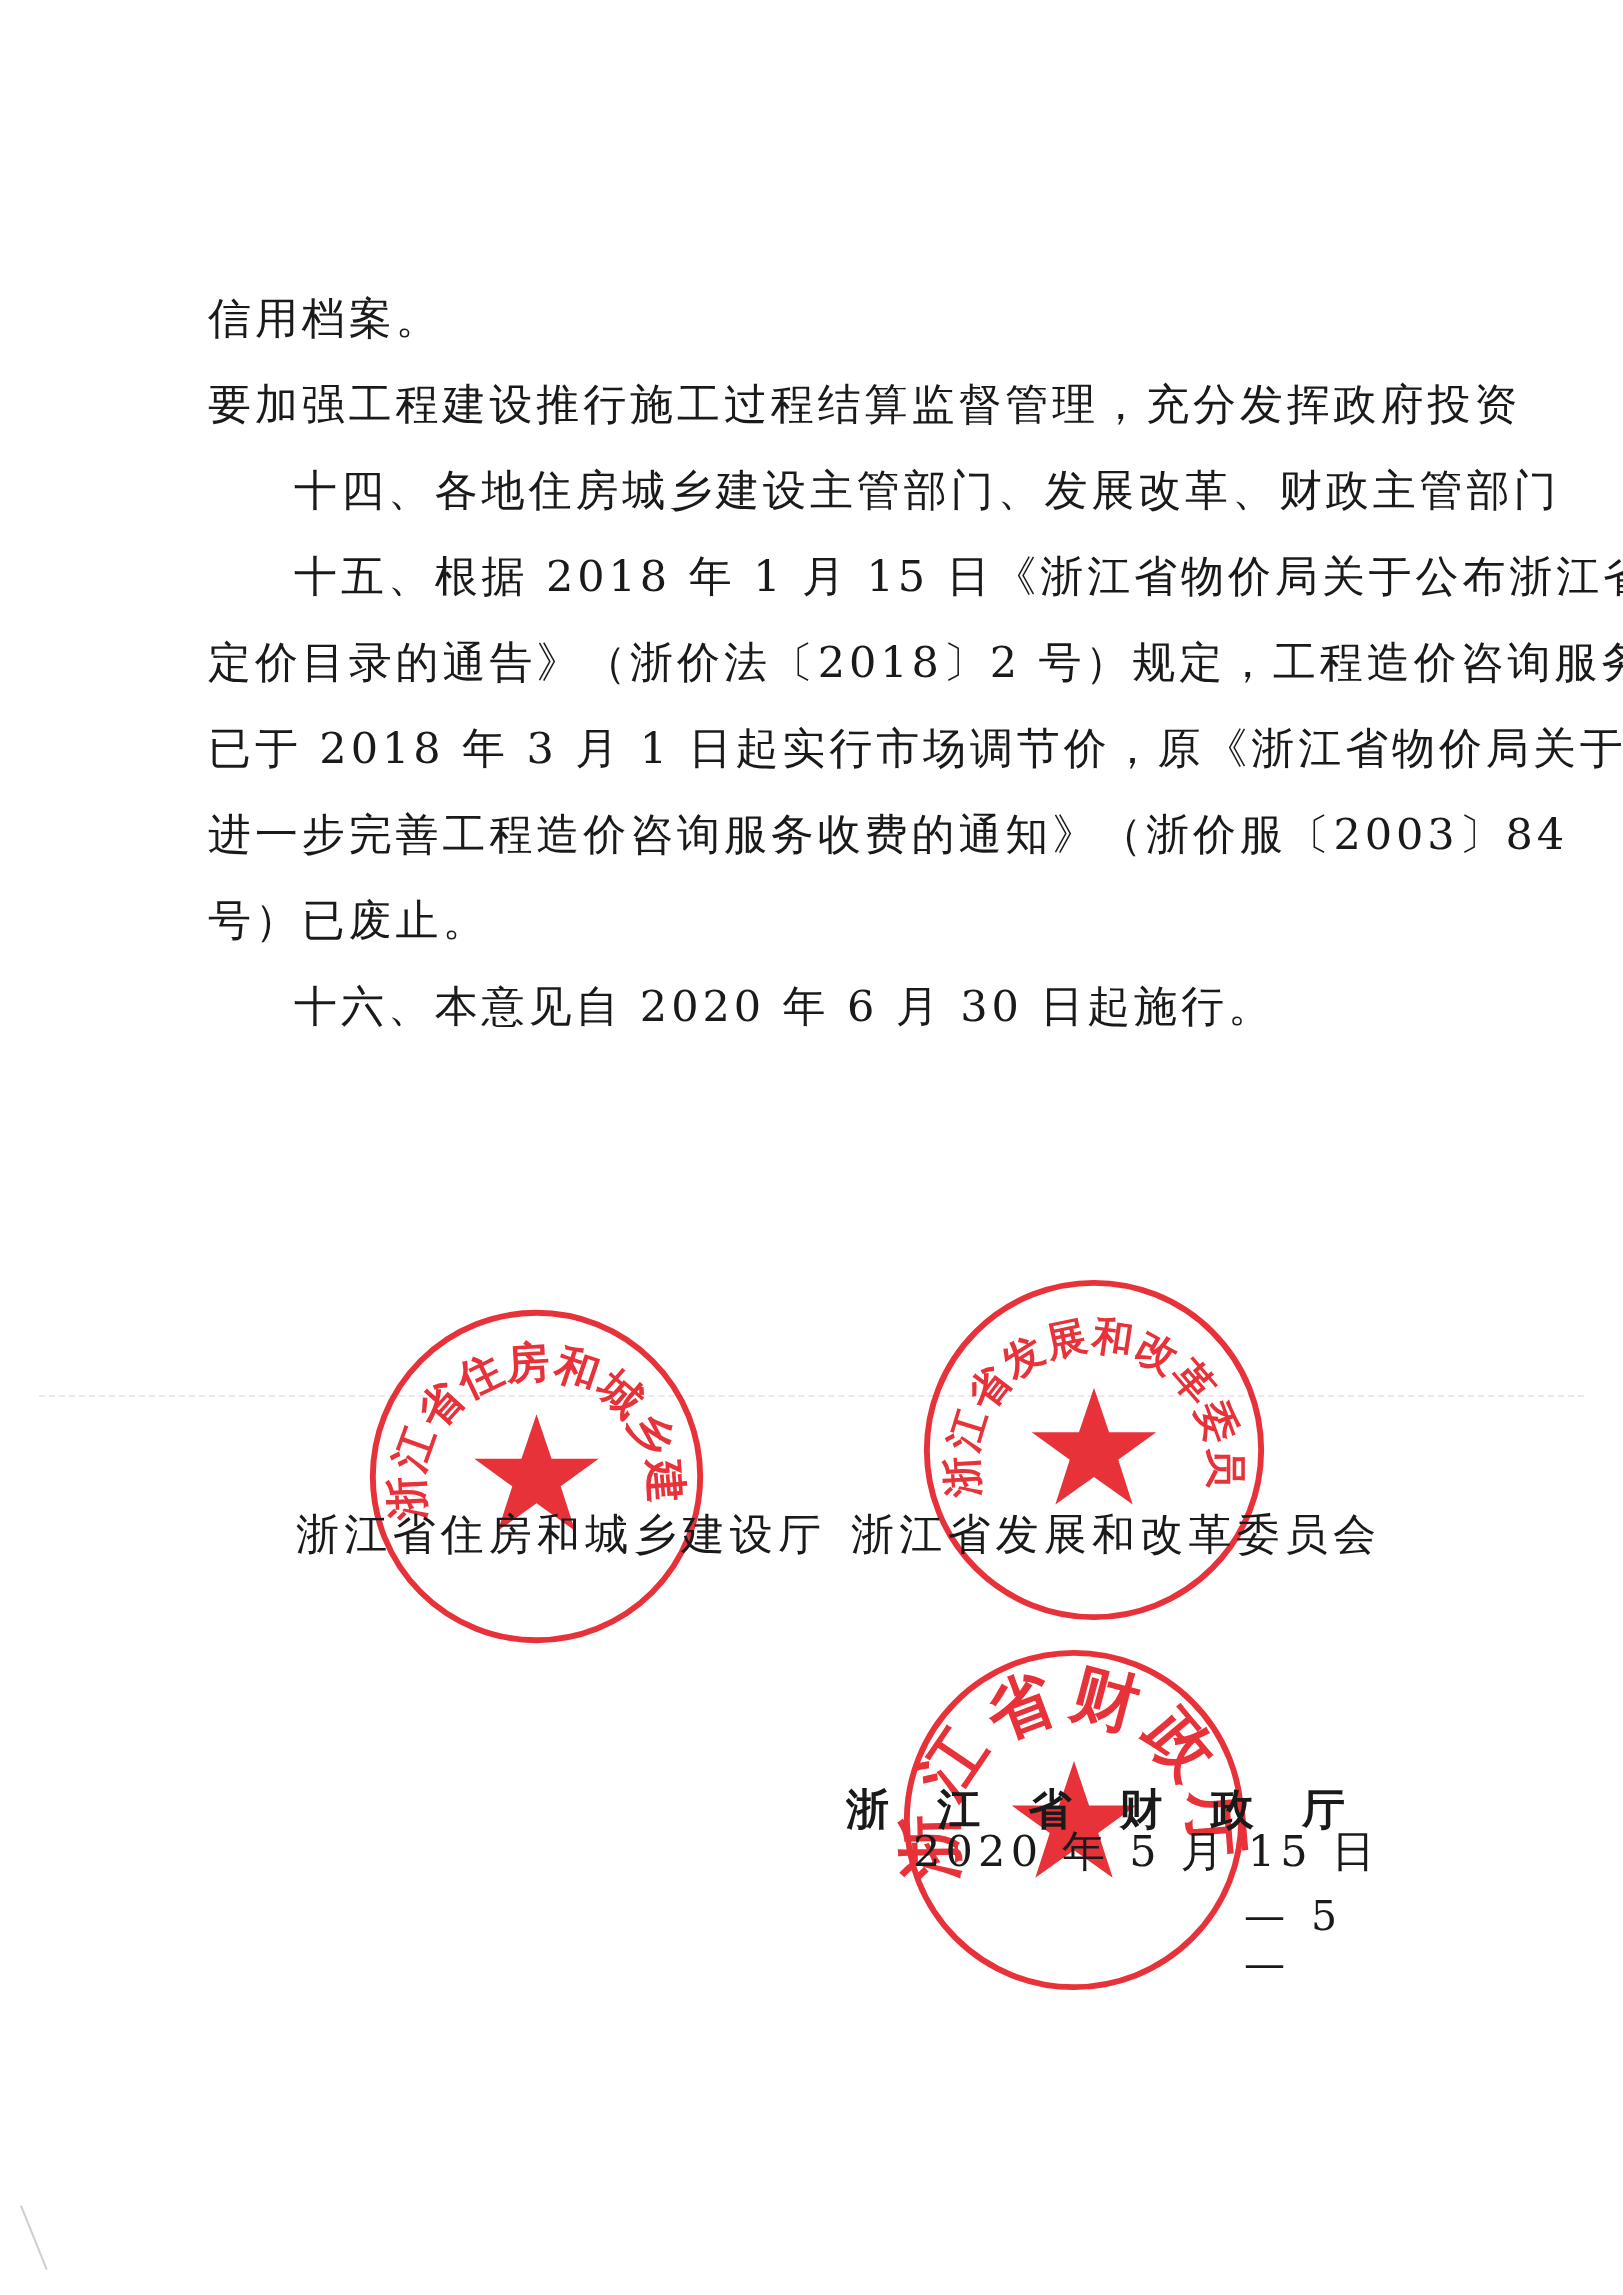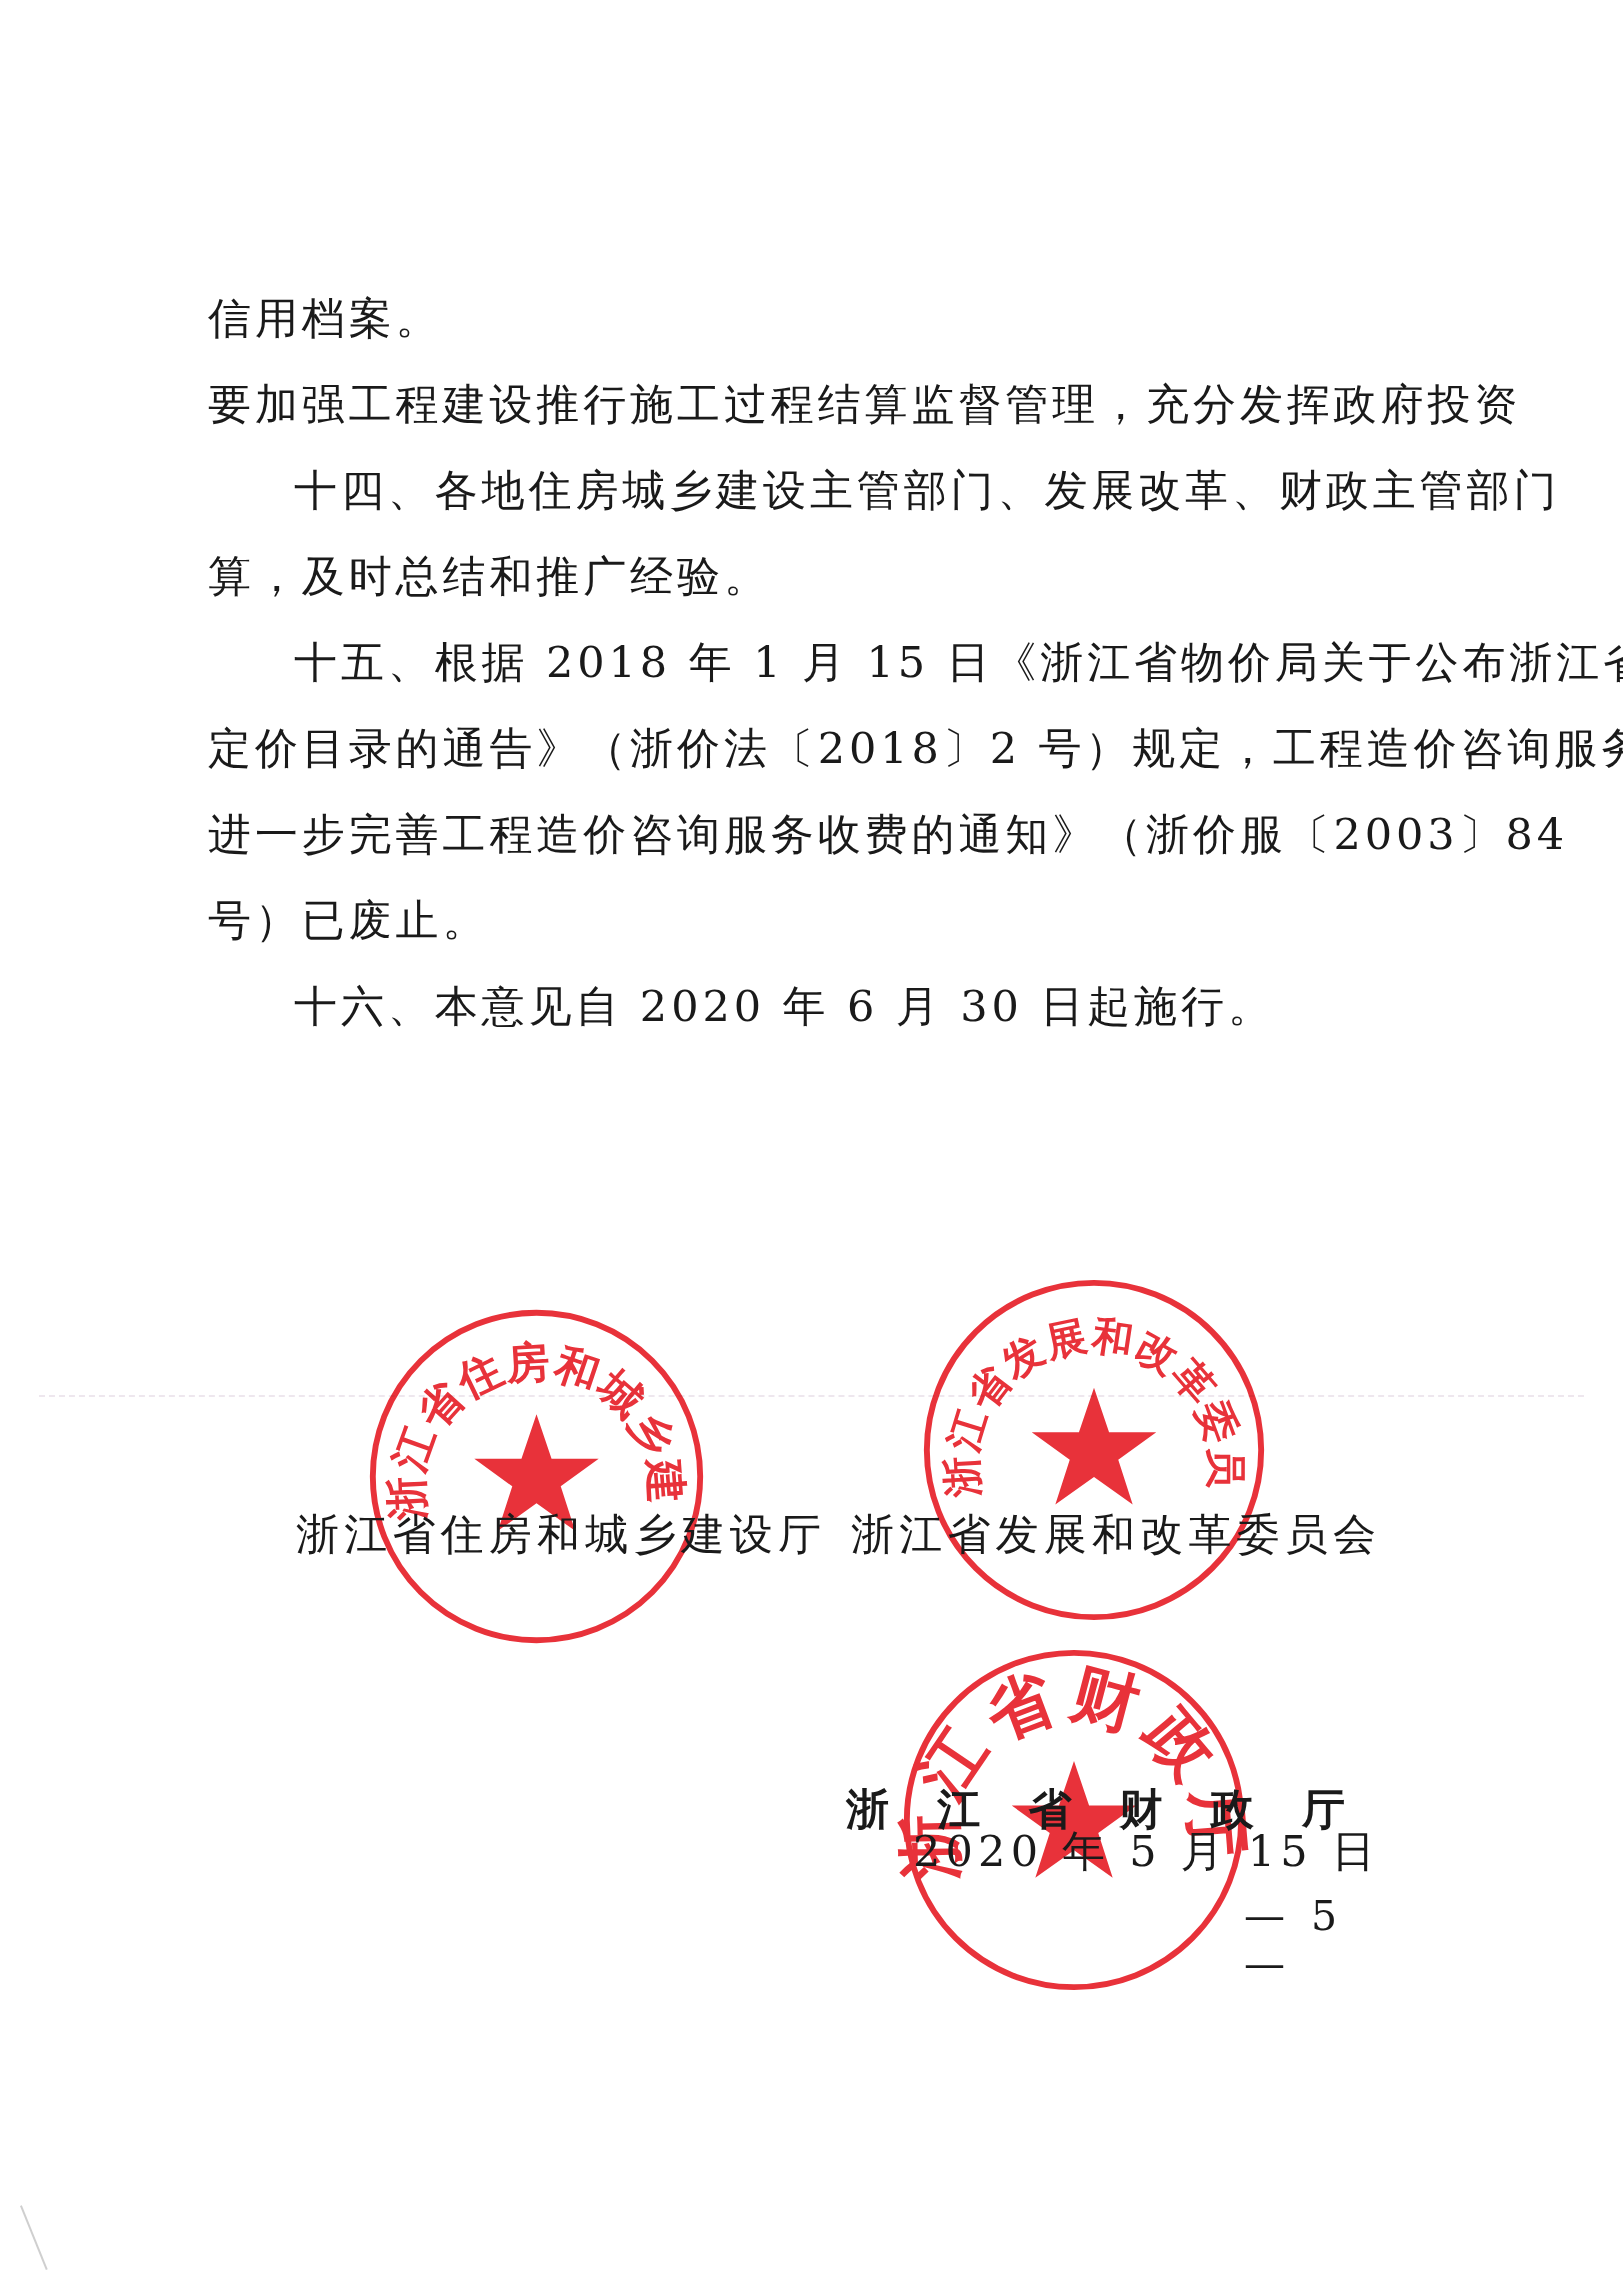--- a/index.html
+++ b/index.html
@@ -27,24 +27,24 @@
 
   <div class="scan-dash"></div>
   <div class="scratch"></div>
 
   <div class="body-text">
 
     <div class="line last">信用档案。</div>
 
     <div class="line">要加强工程建设推行施工过程结算监督管理，充分发挥政府投资</div>
     <div class="line indent">十四、各地住房城乡建设主管部门、发展改革、财政主管部门</div>
-    <div class="line last">算，及时总结和推广经验。</div>
 
     <div class="line indent">十五、根据 2018 年 1 月 15 日《浙江省物价局关于公布浙江省</div>
     <div class="line">定价目录的通告》（浙价法〔2018〕2 号）规定，工程造价咨询服务</div>
+    <div class="line">已于 2018 年 3 月 1 日起实行市场调节价，原《浙江省物价局关于</div>
     <div class="line">进一步完善工程造价咨询服务收费的通知》（浙价服〔2003〕84</div>
     <div class="line last">号）已废止。</div>
 
     <div class="line indent last">十六、本意见自 2020 年 6 月 30 日起施行。</div>
   </div>
 
   <div class="stamp" style="left:363px; top:1303px;">
     <svg width="347" height="347" viewBox="0 0 530 530">
       <defs>
         <path id="arc1" d="M 95 330 A 175 175 0 1 1 435 330"></path>

